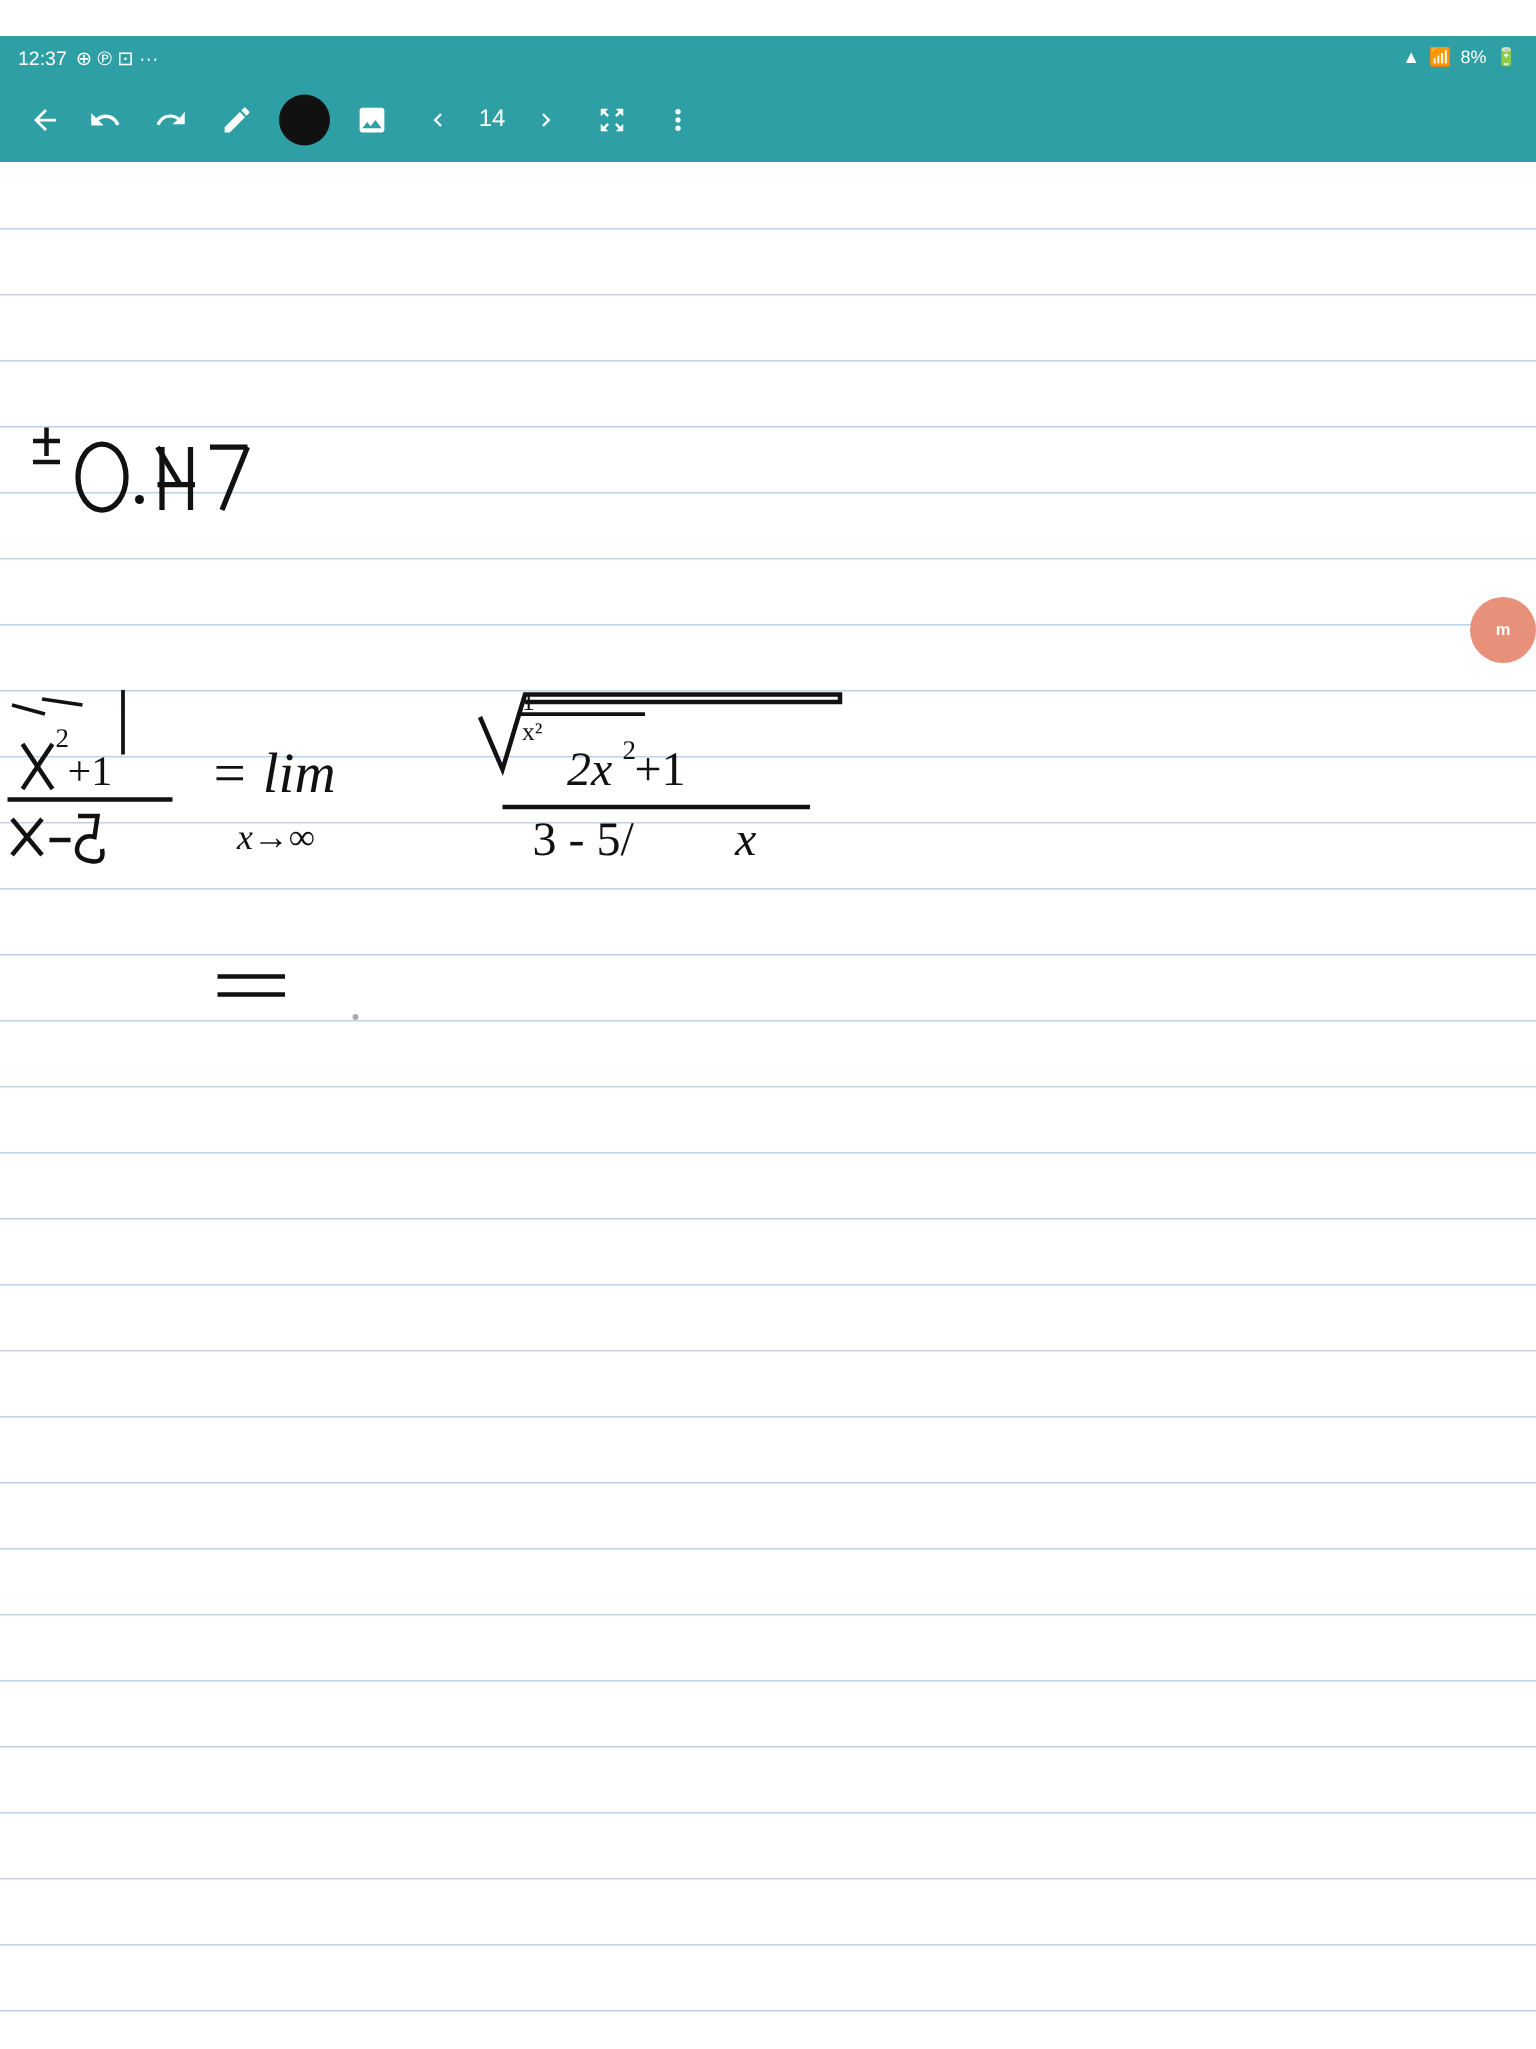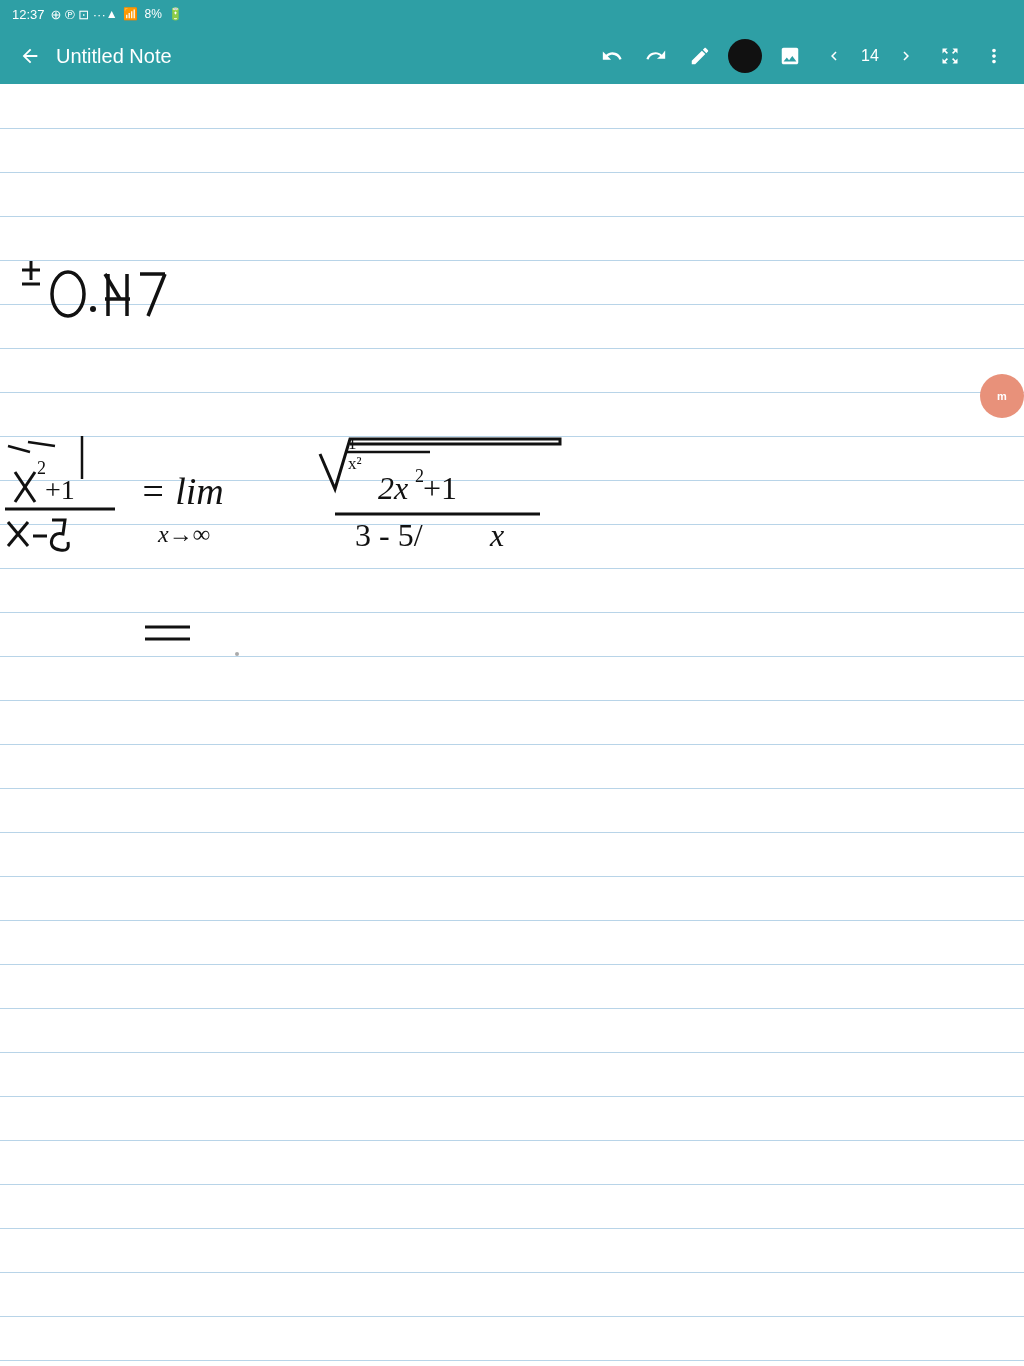--- a/index.html
+++ b/index.html
@@ -4,23 +4,25 @@
   <style>
     * { margin: 0; padding: 0; box-sizing: border-box; }
     body { width: 1024px; height: 1366px; overflow: hidden; font-family: sans-serif; background: #fff; }
 
     
     .status-bar {
       height: 28px;
       background: #2e9fa5;
       display: flex;
       align-items: center;
+      justify-content: space-between;
       padding: 0 12px;
       color: #fff;
       font-size: 13px;
+      margin-top: 24px;
     }
     .status-left { display: flex; align-items: center; gap: 6px; }
     .status-right { display: flex; align-items: center; gap: 6px; font-size: 12px; }
 
     
     .toolbar {
       height: 56px;
       background: #2e9fa5;
       display: flex;
       align-items: center;
@@ -108,21 +110,20 @@
     <span>🔋</span>
   </div>
 </div>
 
 <div class="toolbar">
   <div class="toolbar-back">
     <svg width="22" height="22" viewBox="0 0 24 24" fill="white">
         <path d="M20 11H7.83l5.59-5.59L12 4l-8 8 8 8 1.41-1.41L7.83 13H20v-2z"></path>
       </svg>
   </div>
-  <div class="toolbar-title">Untitled Note</div>
   <div class="toolbar-actions">
     <div class="toolbar-btn">
       <svg width="22" height="22" viewBox="0 0 24 24" fill="white">
           <path d="M12.5 8c-2.65 0-5.05.99-6.9 2.6L2 7v9h9l-3.62-3.62c1.39-1.16 3.16-1.88 5.12-1.88 3.54 0 6.55 2.31 7.6 5.5l2.37-.78C21.08 11.03 17.15 8 12.5 8z"></path>
         </svg>
     </div>
     <div class="toolbar-btn">
       <svg width="22" height="22" viewBox="0 0 24 24" fill="white">
           <path d="M18.4 10.6C16.55 8.99 14.15 8 11.5 8c-4.65 0-8.58 3.03-9.96 7.22L3.9 15.7c1.05-3.19 4.05-5.5 7.6-5.5 1.95 0 3.73.72 5.12 1.88L13 15h9V6l-3.6 4.6z"></path>
         </svg>

